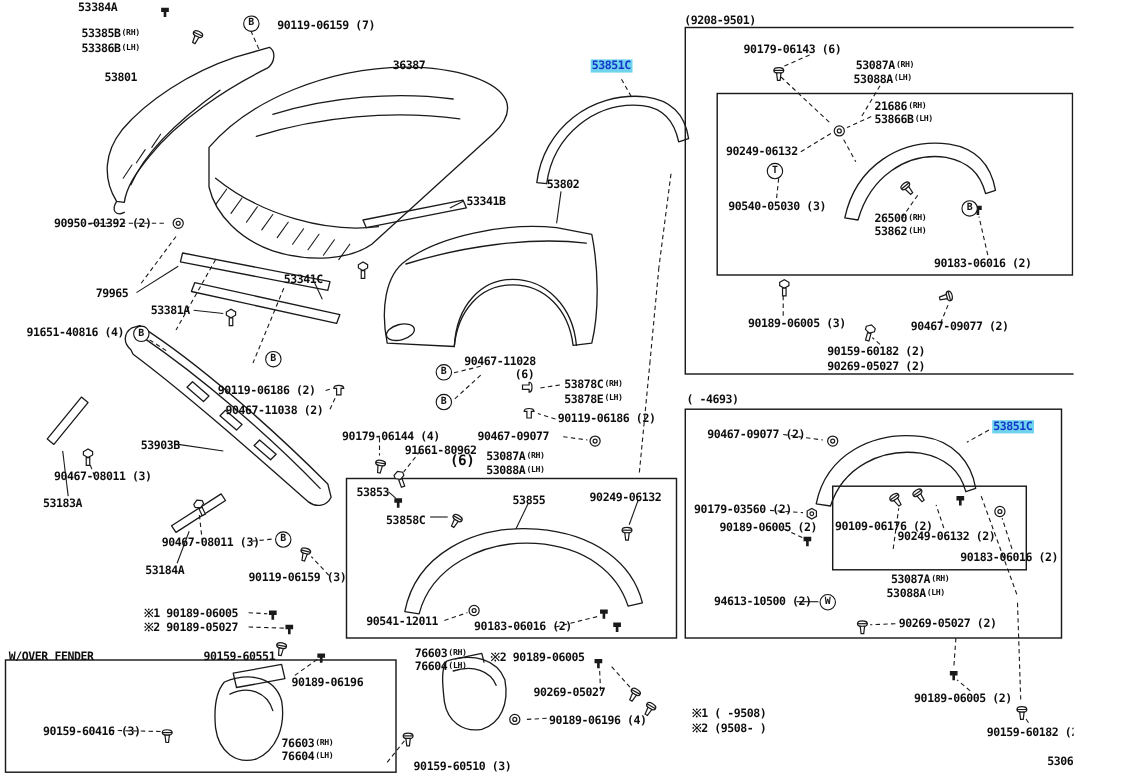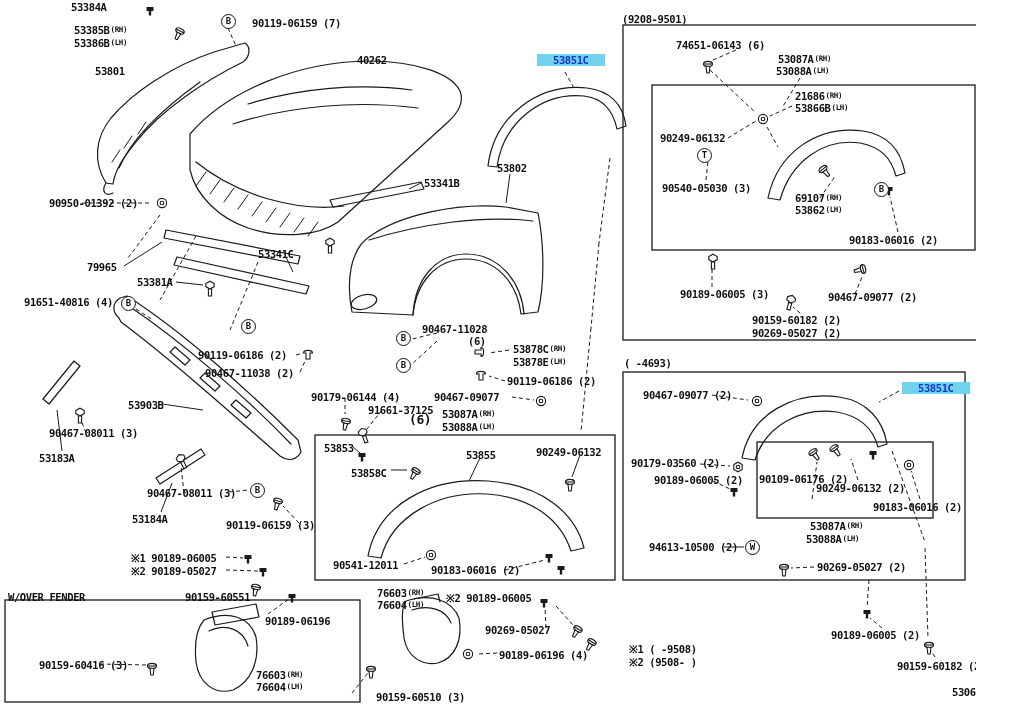--- a/index.html
+++ b/index.html
@@ -2,21 +2,21 @@
 <html><head>
 <meta charset="utf-8">
 <style>
   html,body{margin:0;padding:0;background:#fff;}
   .stage{position:relative;width:976px;height:707px;background:#ffffff;overflow:hidden;
          font-family:"DejaVu Sans Mono","Liberation Mono",monospace;}
   svg.art{position:absolute;left:0;top:0;}
   .lbl{position:absolute;font-size:10.5px;font-weight:bold;color:#0e0e0e;white-space:nowrap;
        letter-spacing:-0.4px;line-height:12px;}
   .lbl .sfx{font-size:7.5px;vertical-align:2px;margin-left:1px;}
-  .hl{background:#6fd3ee;color:#1436c8;padding:0 16px;}
+  .hl{background:#6fd3ee;color:#1436c8;padding:0 1px;}
   .big{font-size:13px;}
   .marker{position:absolute;width:13px;height:13px;border:1.4px solid #111;border-radius:50%;
           background:#fff;color:#111;font-size:9px;font-weight:bold;
           display:flex;align-items:center;justify-content:center;line-height:13px;}
 </style>
 </head>
 <body>
 
 <div class="stage">
 
@@ -242,31 +242,31 @@
     <use href="#f-dclip" transform="translate(867,613)"></use>
     <use href="#f-scr" transform="translate(929,645)"></use>
   </g>
 </svg>
 
 <div class="lbl" style="left:71px;top:1px">53384A</div>
 <div class="lbl" style="left:74px;top:24px"><span>53385B</span><span class="sfx">(RH)</span></div>
 <div class="lbl" style="left:74px;top:37px"><span>53386B</span><span class="sfx">(LH)</span></div>
 <div class="lbl" style="left:252px;top:17px">90119-06159 (7)</div>
 <div class="lbl" style="left:95px;top:65px">53801</div>
-<div class="lbl" style="left:357px;top:54px">40262</div>
+<div class="lbl" style="left:357px;top:54px">36387</div>
 <div class="lbl hl" style="left:537px;top:54px">53851C</div>
 <div class="lbl" style="left:622px;top:13px">(9208-9501)</div>
-<div class="lbl" style="left:676px;top:39px">74651-06143 (6)</div>
+<div class="lbl" style="left:676px;top:39px">90179-06143 (6)</div>
 <div class="lbl" style="left:778px;top:53px"><span>53087A</span><span class="sfx">(RH)</span></div>
 <div class="lbl" style="left:776px;top:65px"><span>53088A</span><span class="sfx">(LH)</span></div>
 <div class="lbl" style="left:795px;top:90px"><span>21686</span><span class="sfx">(RH)</span></div>
 <div class="lbl" style="left:795px;top:102px"><span>53866B</span><span class="sfx">(LH)</span></div>
 <div class="lbl" style="left:660px;top:132px">90249-06132</div>
 <div class="lbl" style="left:662px;top:182px">90540-05030 (3)</div>
-<div class="lbl" style="left:795px;top:192px"><span>69107</span><span class="sfx">(RH)</span></div>
+<div class="lbl" style="left:795px;top:192px"><span>26500</span><span class="sfx">(RH)</span></div>
 <div class="lbl" style="left:795px;top:204px"><span>53862</span><span class="sfx">(LH)</span></div>
 <div class="lbl" style="left:849px;top:234px">90183-06016 (2)</div>
 <div class="lbl" style="left:49px;top:197px">90950-01392 (2)</div>
 <div class="lbl" style="left:424px;top:177px">53341B</div>
 <div class="lbl" style="left:497px;top:162px">53802</div>
 <div class="lbl" style="left:87px;top:261px">79965</div>
 <div class="lbl" style="left:258px;top:248px">53341C</div>
 <div class="lbl" style="left:137px;top:276px">53381A</div>
 <div class="lbl" style="left:24px;top:296px">91651-40816 (4)</div>
 <div class="lbl" style="left:680px;top:288px">90189-06005 (3)</div>
@@ -276,21 +276,21 @@
 <div class="lbl" style="left:624px;top:357px">(    -4693)</div>
 <div class="lbl" style="left:422px;top:323px">90467-11028</div>
 <div class="lbl" style="left:468px;top:335px">(6)</div>
 <div class="lbl" style="left:198px;top:349px">90119-06186 (2)</div>
 <div class="lbl" style="left:513px;top:343px"><span>53878C</span><span class="sfx">(RH)</span></div>
 <div class="lbl" style="left:513px;top:356px"><span>53878E</span><span class="sfx">(LH)</span></div>
 <div class="lbl" style="left:205px;top:367px">90467-11038 (2)</div>
 <div class="lbl" style="left:507px;top:375px">90119-06186 (2)</div>
 <div class="lbl" style="left:128px;top:399px">53903B</div>
 <div class="lbl" style="left:311px;top:391px">90179-06144 (4)</div>
-<div class="lbl" style="left:368px;top:404px">91661-37125</div>
+<div class="lbl" style="left:368px;top:404px">91661-80962</div>
 <div class="lbl big" style="left:409px;top:414px">(6)</div>
 <div class="lbl" style="left:434px;top:391px">90467-09077</div>
 <div class="lbl" style="left:442px;top:408px"><span>53087A</span><span class="sfx">(RH)</span></div>
 <div class="lbl" style="left:442px;top:421px"><span>53088A</span><span class="sfx">(LH)</span></div>
 <div class="lbl" style="left:643px;top:389px">90467-09077 (2)</div>
 <div class="lbl hl" style="left:902px;top:382px">53851C</div>
 <div class="lbl" style="left:49px;top:427px">90467-08011 (3)</div>
 <div class="lbl" style="left:39px;top:452px">53183A</div>
 <div class="lbl" style="left:324px;top:442px">53853</div>
 <div class="lbl" style="left:466px;top:449px">53855</div>

